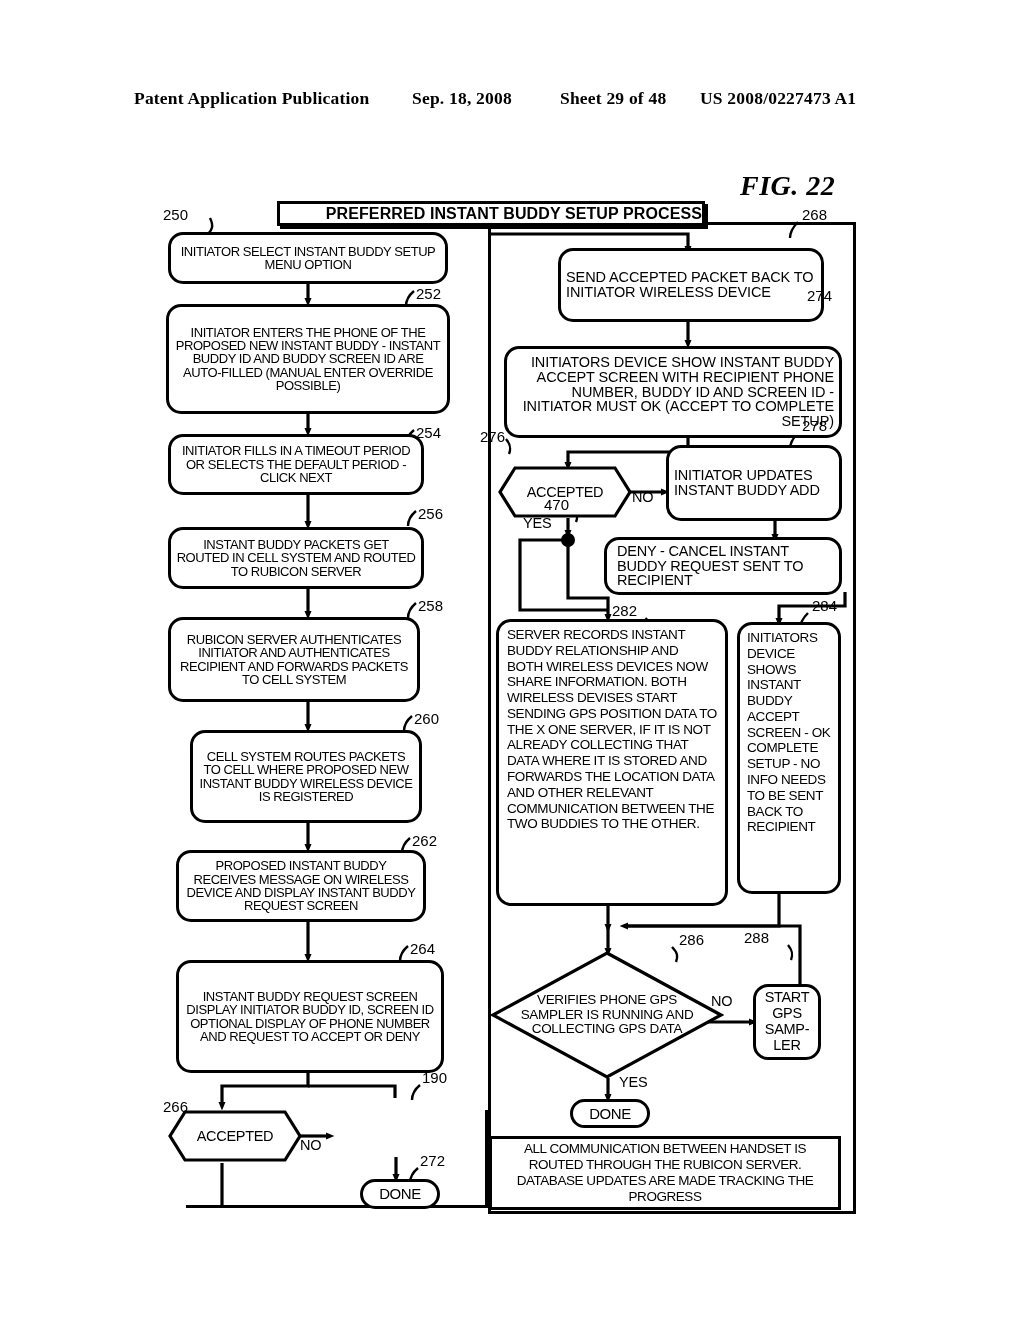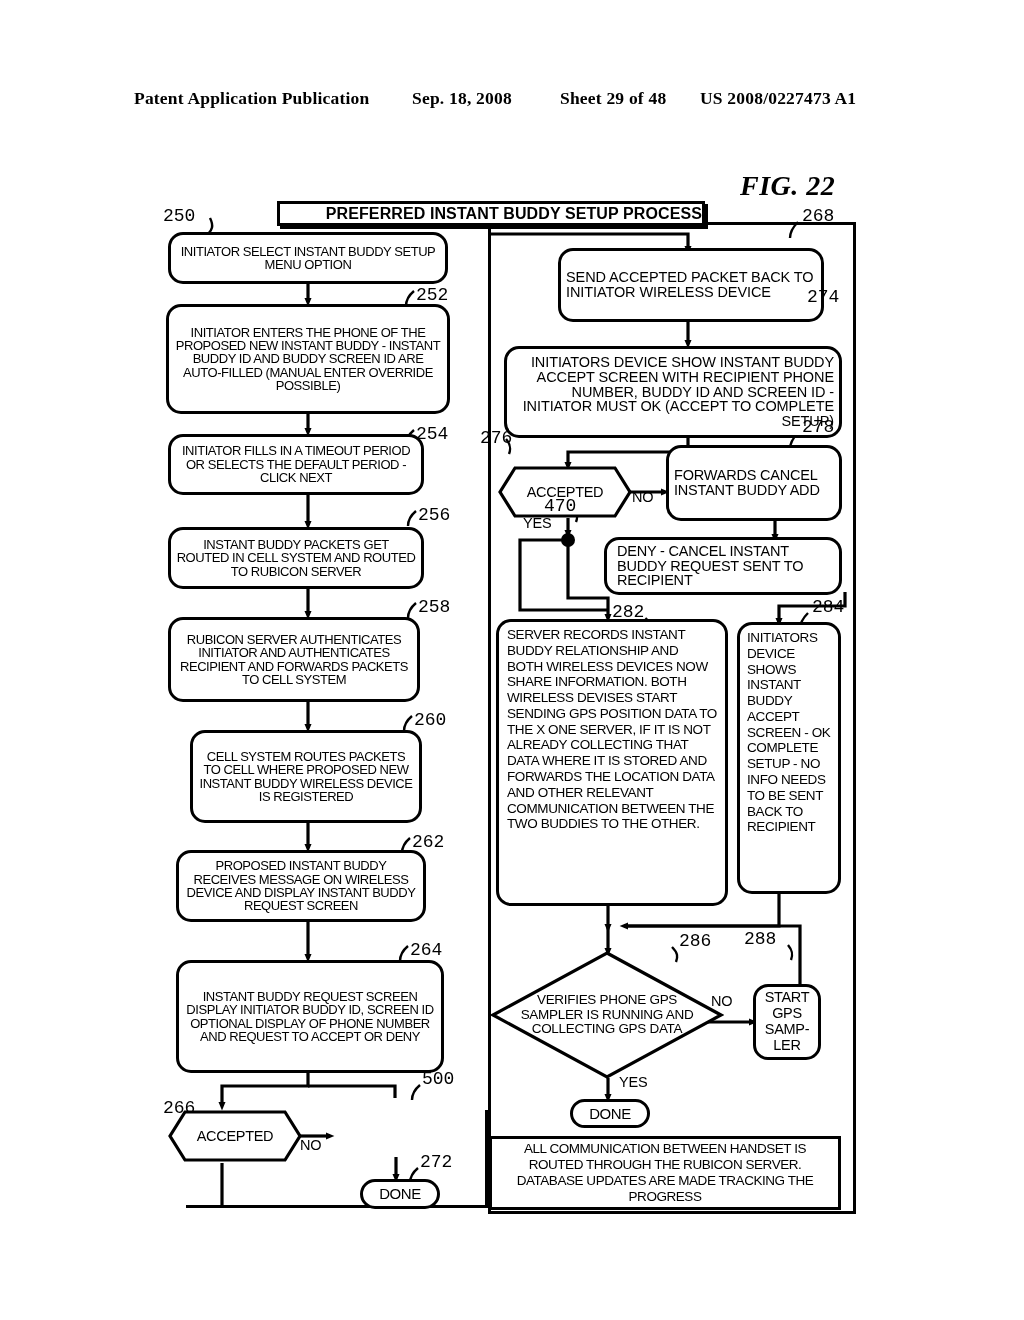--- a/index.html
+++ b/index.html
@@ -77,21 +77,21 @@
     display:flex;align-items:center;justify-content:center;
     text-align:center;font-size:13.5px;line-height:1.08;
     letter-spacing:-0.3px;
   }
   .diamond .dsvg{position:absolute;inset:0;}
   .diamond .lbl{position:relative;z-index:2;width:78%;}
 
   
   .ref{
     position:absolute;z-index:5;
-    font-size:18px;font-family:Liberation Mono, monospace;
+    font-size:15px;font-family:Liberation Sans, sans-serif;
     letter-spacing:0;
   }
   
   .branch{
     position:absolute;z-index:5;
     font-size:14.5px;letter-spacing:-0.2px;
   }
 
   
   .frame{
@@ -262,21 +262,21 @@
   </div>
 
   <div class="hex" style="left:498px;top:466px;width:134px;height:52px;">
     <svg class="hexsvg" viewBox="0 0 134 52" preserveAspectRatio="none">
       <polygon points="17,2 117,2 132,26 117,50 17,50 2,26" fill="#fff" stroke="#000" stroke-width="3.2"></polygon>
     </svg>
     <span class="lbl">ACCEPTED</span>
   </div>
 
   <div class="node rounded" style="left:666px;top:445px;width:176px;height:76px;font-size:14.5px;letter-spacing:-0.2px;text-align:left;">
-    <span class="t">FORWARDS CANCEL INSTANT BUDDY ADD</span>
+    <span class="t">INITIATOR UPDATES INSTANT BUDDY ADD</span>
   </div>
 
   <div class="node rounded" style="left:604px;top:537px;width:238px;height:58px;font-size:14.5px;letter-spacing:-0.2px;text-align:left;padding-left:10px;">
     <span class="t">DENY - CANCEL INSTANT BUDDY REQUEST SENT TO RECIPIENT</span>
   </div>
 
   <div class="node rounded" style="left:496px;top:619px;width:232px;height:287px;font-size:13.5px;line-height:1.17;letter-spacing:-0.4px;text-align:left;padding:5px 8px;align-items:flex-start;">
     <span class="t">SERVER RECORDS INSTANT BUDDY RELATIONSHIP AND BOTH WIRELESS DEVICES NOW SHARE INFORMATION. BOTH WIRELESS DEVISES START SENDING GPS POSITION DATA TO THE X ONE SERVER, IF IT IS NOT ALREADY COLLECTING THAT DATA WHERE IT IS STORED AND FORWARDS THE LOCATION DATA AND OTHER RELEVANT COMMUNICATION BETWEEN THE TWO BUDDIES TO THE OTHER.</span>
   </div>
 
@@ -306,21 +306,21 @@
   <div class="ref" style="left:163px;top:206px;">250</div>
   <div class="ref" style="left:416px;top:285px;">252</div>
   <div class="ref" style="left:416px;top:424px;">254</div>
   <div class="ref" style="left:418px;top:505px;">256</div>
   <div class="ref" style="left:418px;top:597px;">258</div>
   <div class="ref" style="left:414px;top:710px;">260</div>
   <div class="ref" style="left:412px;top:832px;">262</div>
   <div class="ref" style="left:410px;top:940px;">264</div>
   <div class="ref" style="left:163px;top:1098px;">266</div>
   <div class="ref" style="left:802px;top:206px;">268</div>
-  <div class="ref" style="left:422px;top:1069px;">500</div>
+  <div class="ref" style="left:422px;top:1069px;">190</div>
   <div class="ref" style="left:420px;top:1152px;">272</div>
   <div class="ref" style="left:807px;top:287px;">274</div>
   <div class="ref" style="left:480px;top:428px;">276</div>
   <div class="ref" style="left:802px;top:417px;">278</div>
   <div class="ref" style="left:544px;top:496px;">470</div>
   <div class="ref" style="left:612px;top:602px;">282</div>
   <div class="ref" style="left:812px;top:597px;">284</div>
   <div class="ref" style="left:679px;top:931px;">286</div>
   <div class="ref" style="left:744px;top:929px;">288</div>
 

